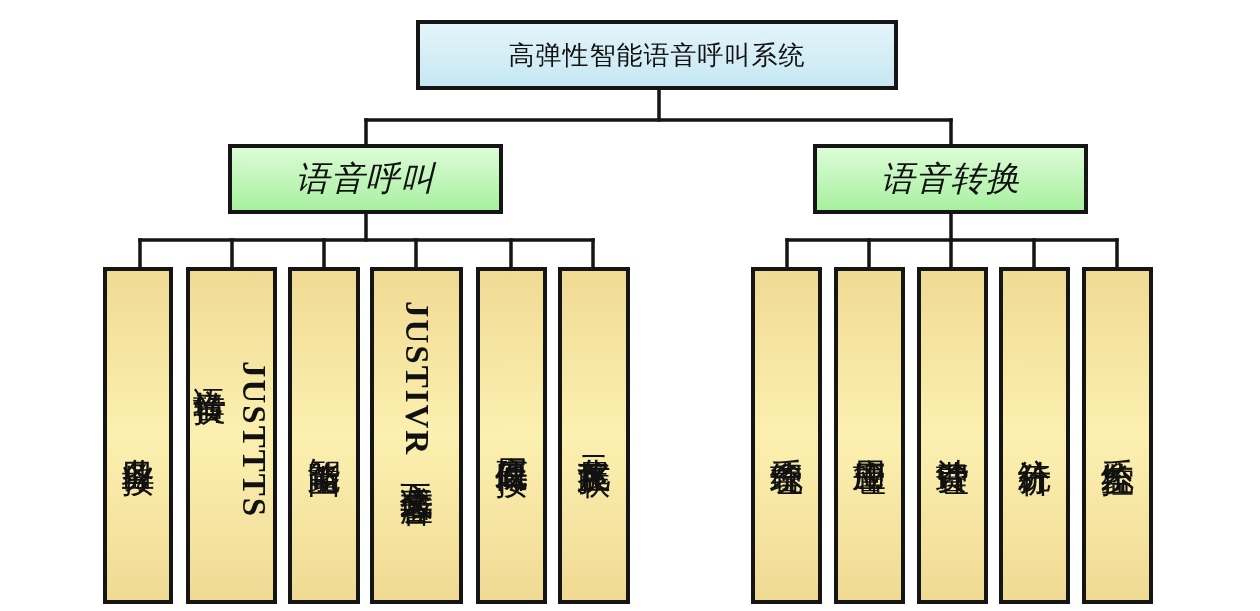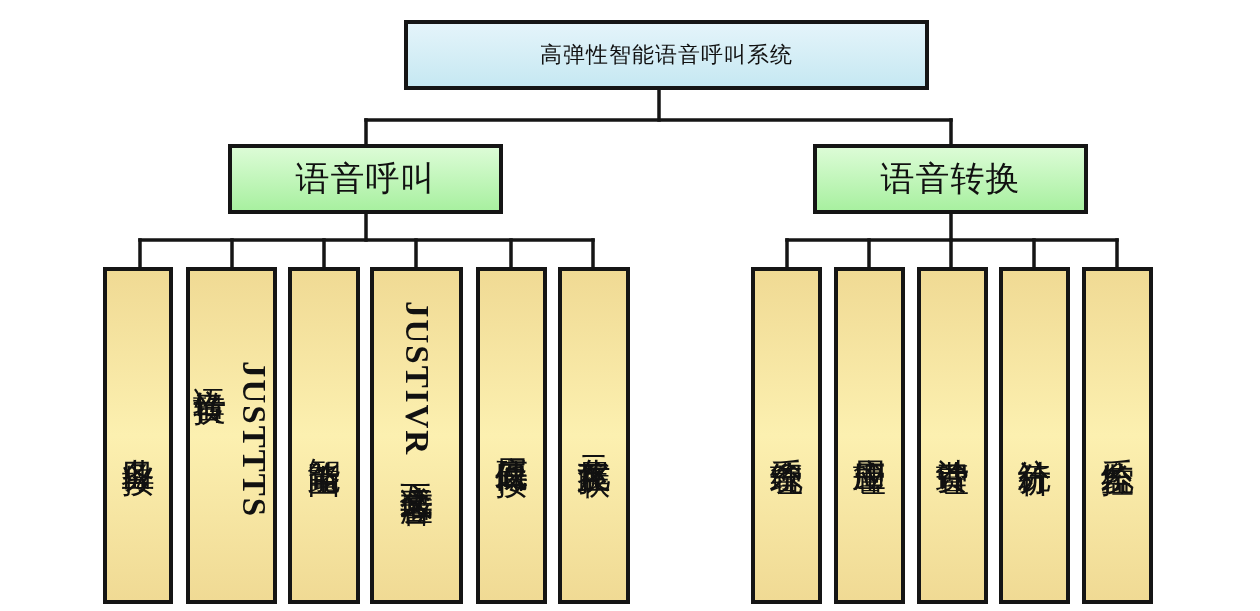--- a/index.html
+++ b/index.html
@@ -1,26 +1,26 @@
 <!DOCTYPE html>
 <html><head>
 <meta charset="utf-8">
 <style>
   html, body { margin: 0; padding: 0; background: #ffffff; }
   body { width: 1260px; height: 611px; position: relative; overflow: hidden;
          font-family: "DejaVu Serif", "Liberation Serif", serif; }
   #connectors { position: absolute; left: 0; top: 0; width: 1260px; height: 611px; }
   .node { position: absolute; box-sizing: border-box; border: 4px solid #151515;
           display: flex; align-items: center; justify-content: center; color: #111; }
-  .root { left: 404px; top: 20px; width: 525px; height: 70px;
+  .root { left: 416px; top: 20px; width: 482px; height: 70px;
           background: linear-gradient(to bottom, #e4f4fa 0%, #c6e8f2 100%);
-          font-size: 22px; letter-spacing: 1px; }
+          font-size: 26px; letter-spacing: 1px; }
   .mid { top: 144px; width: 275px; height: 70px;
          background: linear-gradient(to bottom, #dcfcd6 0%, #a8f0a0 100%);
-         font-size: 34px; letter-spacing: 1px; }
+         font-size: 34px; letter-spacing: 1px; font-style: italic; }
   .leaf { top: 267px; height: 337px;
           background: linear-gradient(to bottom, #f0da94 0%, #fcf0b0 50%, #f0da94 100%);
           font-size: 33px; }
   .leaf .vt { writing-mode: vertical-rl; line-height: 44px; letter-spacing: 2px;
               font-family: "DejaVu Serif", "Liberation Serif", serif; }
   .leaf .vt .latin { font-family: "Liberation Serif", "DejaVu Serif", serif; font-weight: bold; }
 </style>
 </head>
 <body>
 

